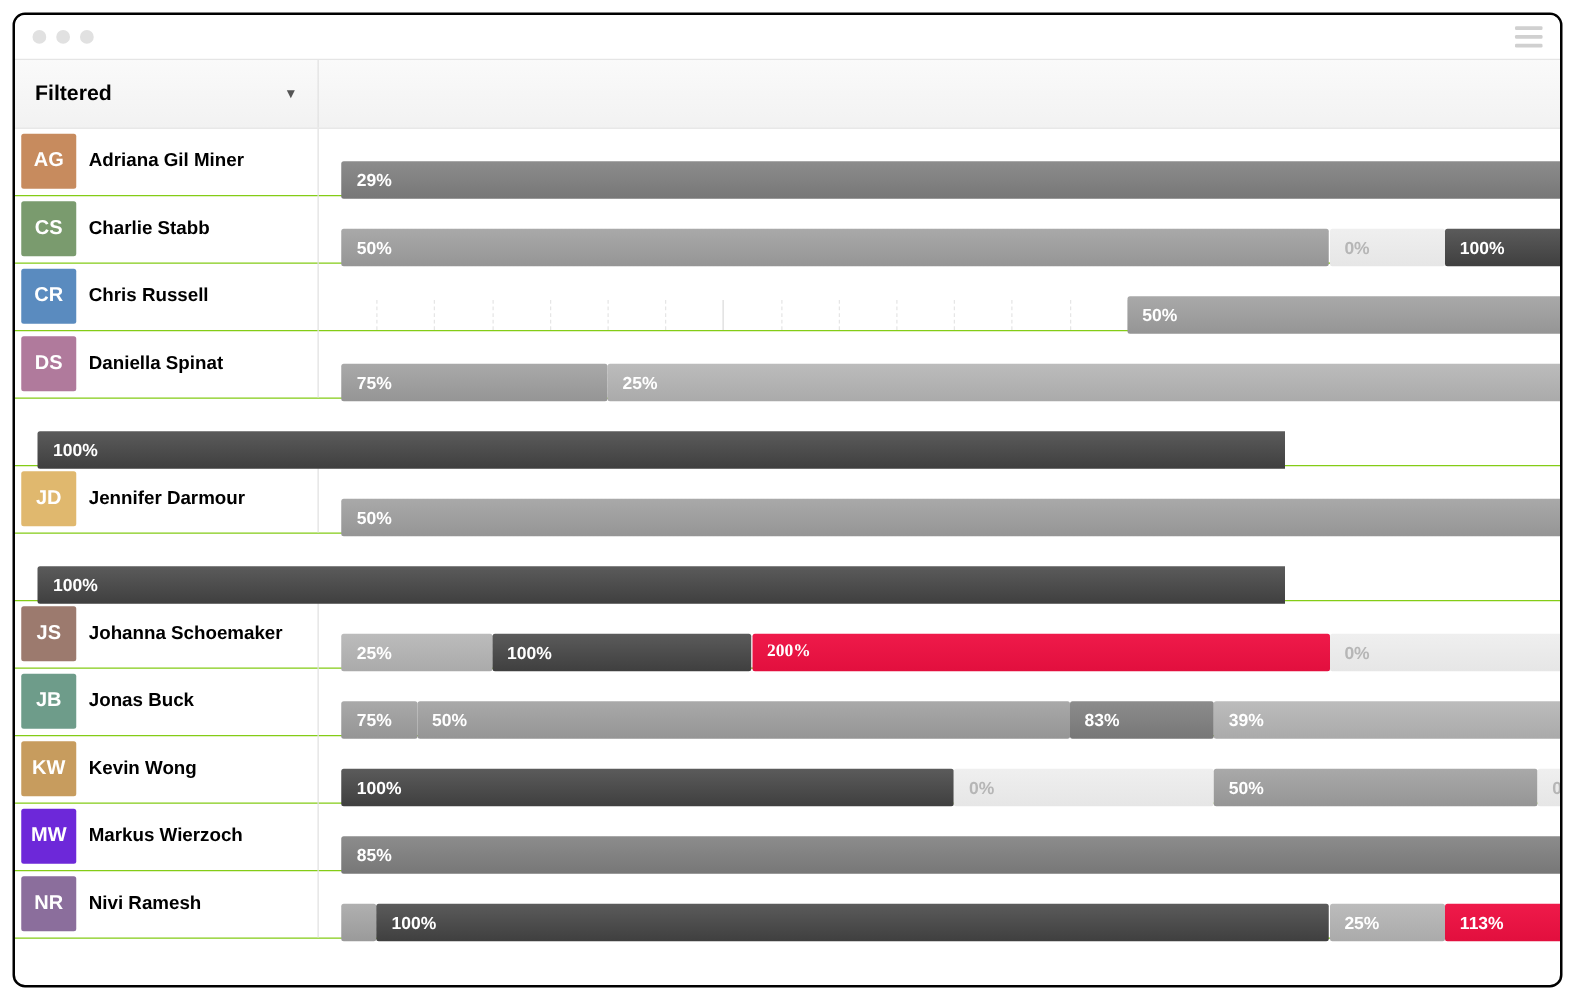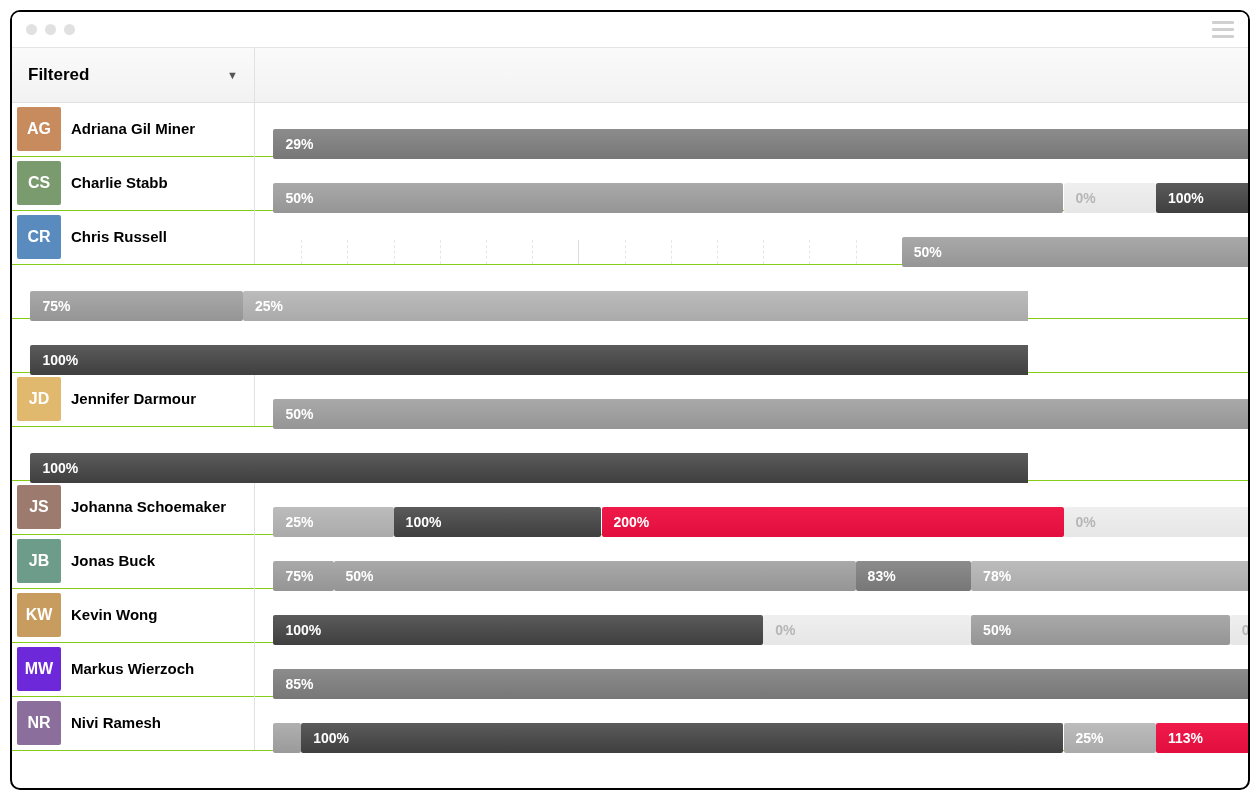--- a/index.html
+++ b/index.html
@@ -266,20 +266,24 @@
                 <div class="week-line" style="left: 970.2px;"></div>
               </div>
               <div class="bars">
                 <div class="bar " style="left: 646.8px; width: 369.6px; background: linear-gradient(rgb(169, 169, 169), rgb(149, 149, 149)); border-top-right-radius: 0px; border-bottom-right-radius: 0px;">
                   <span>50%</span>
                 </div>
               </div>
             </div>
           </div>
           <div class="person-row">
+            <div class="person-cell">
+              <div class="avatar" style="background: rgb(176, 122, 156);">DS</div>
+              <div class="person-name">Daniella Spinat</div>
+            </div>
             <div class="timeline">
               <div class="grid-layer">
                 <div class="day-line" style="left: 46.2px;"></div>
                 <div class="day-line" style="left: 92.4px;"></div>
                 <div class="day-line" style="left: 138.6px;"></div>
                 <div class="day-line" style="left: 184.8px;"></div>
                 <div class="day-line" style="left: 231px;"></div>
                 <div class="day-line" style="left: 277.2px;"></div>
                 <div class="week-line" style="left: 323.4px;"></div>
                 <div class="day-line" style="left: 369.6px;"></div>
@@ -436,21 +440,21 @@
                 <div class="day-line" style="left: 924px;"></div>
                 <div class="week-line" style="left: 970.2px;"></div>
               </div>
               <div class="bars">
                 <div class="bar " style="left: 18.48px; width: 120.12px; background: linear-gradient(rgb(188, 188, 188), rgb(170, 170, 170));">
                   <span>25%</span>
                 </div>
                 <div class="bar " style="left: 138.6px; width: 207.9px; background: linear-gradient(rgb(91, 91, 91), rgb(63, 63, 63));">
                   <span>100%</span>
                 </div>
-                <div class="bar " style="left: 346.5px; width: 462px; background: linear-gradient(rgb(239, 26, 74), rgb(226, 15, 62));">
+                <div class="bar " style="left: 346.5px; width: 462px; background: linear-gradient(rgb(239, 26, 74), rgb(226, 15, 62)); font-family: Liberation Serif, serif;">
                   <span>200%</span>
                 </div>
                 <div class="bar zero" style="left: 808.5px; width: 207.9px; background: linear-gradient(rgb(239, 239, 239), rgb(230, 230, 230)); border-top-right-radius: 0px; border-bottom-right-radius: 0px;">
                   <span>0%</span>
                 </div>
               </div>
             </div>
           </div>
           <div class="person-row">
             <div class="person-cell">
@@ -485,21 +489,21 @@
                 <div class="bar " style="left: 18.48px; width: 60.06px; background: linear-gradient(rgb(169, 169, 169), rgb(149, 149, 149));">
                   <span>75%</span>
                 </div>
                 <div class="bar " style="left: 78.54px; width: 522.06px; background: linear-gradient(rgb(169, 169, 169), rgb(149, 149, 149));">
                   <span>50%</span>
                 </div>
                 <div class="bar " style="left: 600.6px; width: 115.5px; background: linear-gradient(rgb(140, 140, 140), rgb(119, 119, 119));">
                   <span>83%</span>
                 </div>
                 <div class="bar " style="left: 716.1px; width: 300.3px; background: linear-gradient(rgb(188, 188, 188), rgb(170, 170, 170)); border-top-right-radius: 0px; border-bottom-right-radius: 0px;">
-                  <span>78%</span>
+                  <span>39%</span>
                 </div>
               </div>
             </div>
           </div>
           <div class="person-row">
             <div class="person-cell">
               <div class="avatar" style="background: rgb(199, 156, 94);">KW</div>
               <div class="person-name">Kevin Wong</div>
             </div>
             <div class="timeline">

